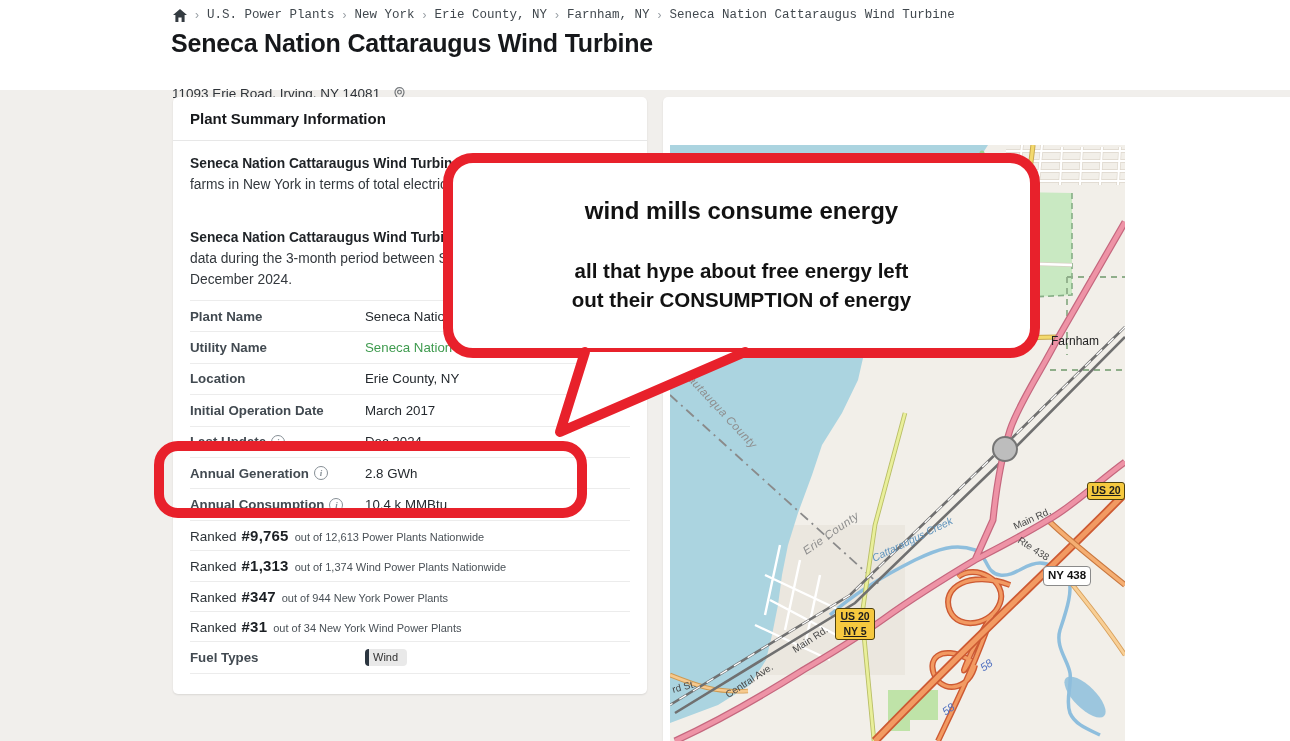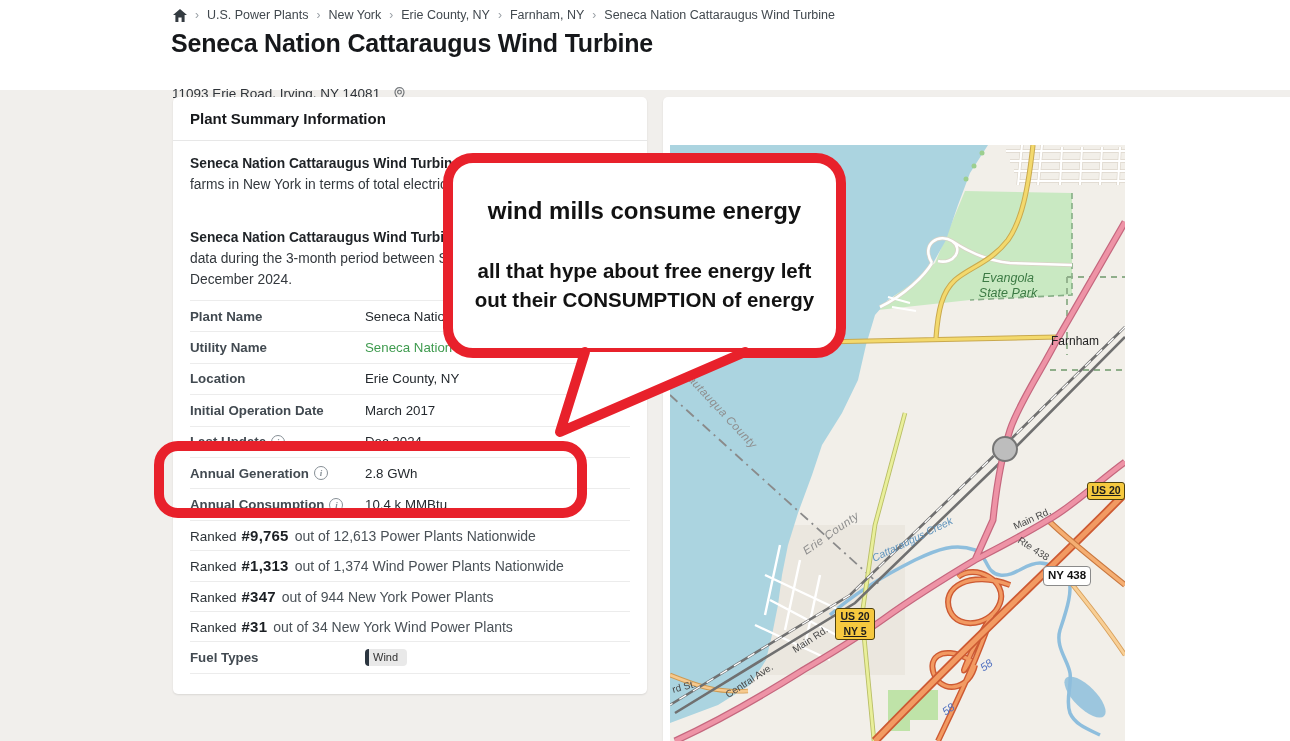--- a/index.html
+++ b/index.html
@@ -11,21 +11,21 @@
   }
   .abs{position:absolute;}
 
   
   #bg-band{left:0;top:90px;width:1290px;height:651px;background:#f1efec;}
 
   
   #breadcrumb{left:173px;top:5px;height:20px;display:flex;align-items:center;gap:8px;
     font-size:12.5px;color:#41484e;white-space:nowrap;}
   #breadcrumb .sep{color:#9aa0a6;font-size:12px;}
-  #breadcrumb .crumb{cursor:pointer;}
+  #breadcrumb .crumb{cursor:pointer;font-family:Liberation Mono, monospace;}
   #home-ic{width:14px;height:13px;display:block;}
 
   #page-title{left:171px;top:29px;font-size:25px;font-weight:700;color:#16181b;letter-spacing:-0.2px;}
   #page-address{left:172px;top:63px;font-size:13.5px;color:#2f3439;display:flex;align-items:center;gap:14px;margin-top:23px;}
   #pin-ic{width:11px;height:14px;display:block;opacity:.75;}
 
   
   .card{background:#fff;border-radius:5px;box-shadow:0 1px 2px rgba(0,0,0,.10);}
   #summary-card{left:173px;top:97px;width:474px;height:597px;}
   .card-title{position:absolute;left:17px;top:13px;font-size:15px;font-weight:700;color:#17191c;}
@@ -41,21 +41,21 @@
   .tlabel{width:175px;font-size:13.3px;font-weight:700;color:#424a51;display:flex;align-items:center;}
   .tvalue{font-size:13.3px;color:#24292e;white-space:nowrap;overflow:hidden;max-width:262px;}
   .tvalue.link{color:#3f9b4f;cursor:pointer;}
   .info-i{display:inline-block;width:12px;height:12px;border:1px solid #868f96;border-radius:50%;
     margin-left:5px;position:relative;flex:none;}
   .info-i::after{content:"i";position:absolute;left:0;top:0;width:12px;height:12px;line-height:12px;
     text-align:center;font-size:9px;font-family:"Liberation Serif",serif;font-style:italic;color:#868f96;}
   .rank-row{height:30.4px;display:flex;align-items:baseline;border-bottom:1px solid #ececec;padding-top:6px;box-sizing:border-box;}
   .rank-prefix{font-size:13.5px;color:#2e3439;margin-right:5px;}
   .rank-num{font-size:15px;font-weight:700;color:#1b1f23;margin-right:6px;letter-spacing:.2px;}
-  .rank-suffix{font-size:14px;color:#4a5157;}
+  .rank-suffix{font-size:11px;color:#4a5157;}
   .fuel-badge{margin-left:0;background:#e9e9e9;border-left:4px solid #2c3640;border-radius:4px;
     font-size:11px;color:#333;padding:2px 9px 3px 4px;}
 
   
   #map-card{left:663px;top:97px;width:627px;height:644px;border-radius:5px 0 0 0;}
   #map-card .card-title{left:24px;top:13px;}
   #map{position:absolute;left:7px;top:48px;width:455px;height:596px;overflow:hidden;background:#f2efe9;cursor:grab;}
   #map svg{position:absolute;left:0;top:0;}
   .map-label{position:absolute;white-space:nowrap;pointer-events:none;}
   .lbl-town{font-size:12px;color:#222;}
@@ -64,21 +64,21 @@
   .lbl-creek{font-size:10.5px;font-style:italic;color:#5e93bd;}
   .lbl-road{font-size:10px;color:#4a4a4a;}
   .lbl-exit{font-size:11px;font-style:italic;color:#4f6fc0;}
   .shield{position:absolute;box-sizing:border-box;text-align:center;font-weight:700;border-radius:3px;}
   .shield.yellow{background:#f6c93f;border:1.5px solid #4d400e;color:#1c1c1c;font-size:10.5px;line-height:15px;text-decoration:underline;}
   .shield.white{background:#fff;border:1.5px solid #8a8a8a;color:#111;font-size:11.5px;line-height:17px;border-radius:4px;}
 
   
   #hl-rect{left:154px;top:441px;width:433px;height:77px;border:10px solid #e8212b;border-radius:24px;
     box-sizing:border-box;z-index:40;pointer-events:none;}
-  #bubble{left:443px;top:153px;width:403px;height:205px;background:#fff;border:10px solid #e8212b;
+  #bubble{left:443px;top:153px;width:597px;height:205px;background:#fff;border:10px solid #e8212b;
     border-radius:30px;box-sizing:border-box;z-index:50;text-align:center;pointer-events:none;}
   #bubble .b1{margin-top:33px;font-size:24px;font-weight:700;color:#121212;line-height:30px;}
   #bubble .b2{margin-top:30px;font-size:20.5px;font-weight:700;color:#121212;line-height:29px;}
   #bubble .b3{font-size:20.5px;font-weight:700;color:#121212;line-height:29px;}
   #bubble-tail{left:540px;top:320px;width:220px;height:130px;z-index:51;pointer-events:none;}
 </style>
 </head>
 <body>
 
 <div class="abs" id="bg-band"></div>

